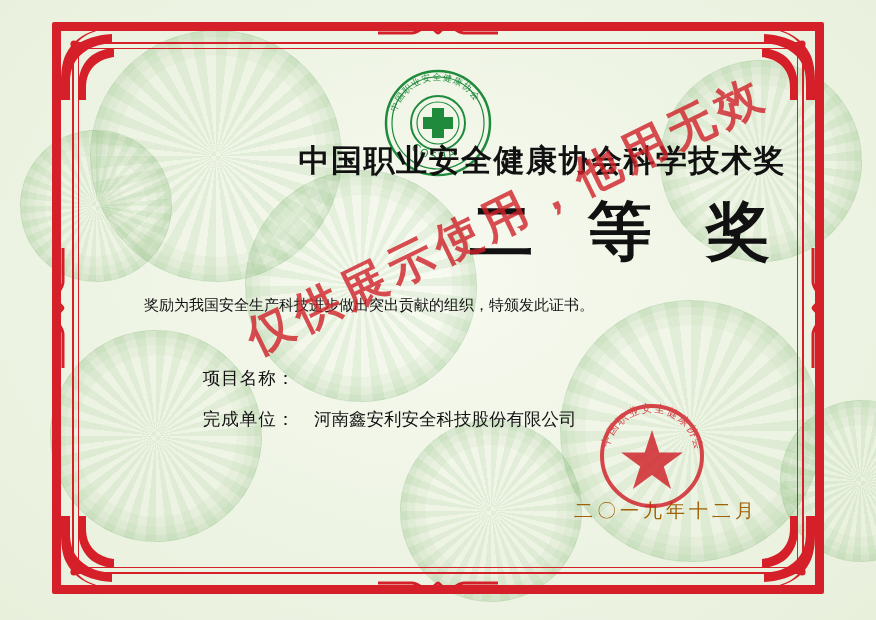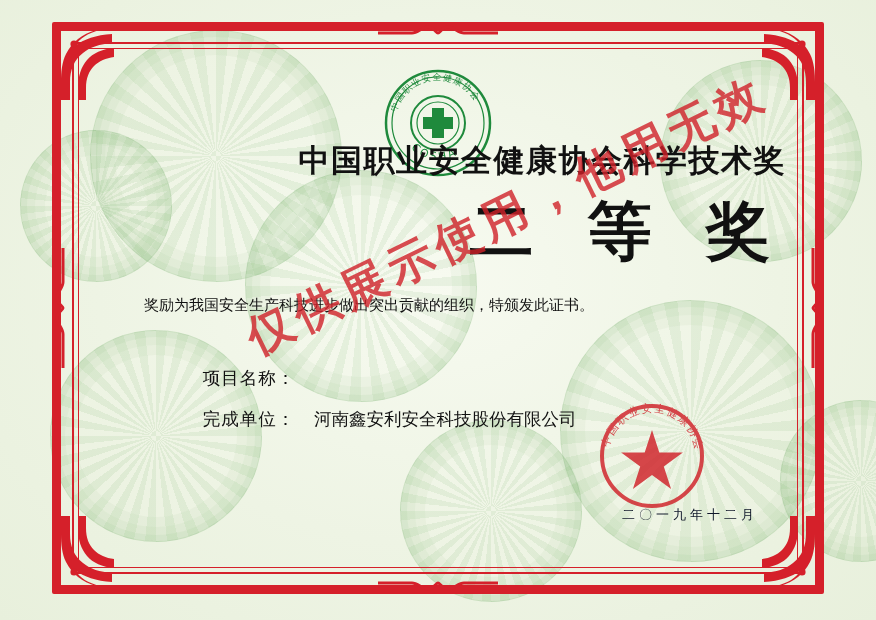--- a/index.html
+++ b/index.html
@@ -179,23 +179,23 @@
   }
   .field-value {
     flex: 1 1 auto;
     padding-left: 16px;
   }
 
   .date-line {
     position: absolute;
     right: 28px;
     bottom: 36px;
-    font-size: 13px;
+    font-size: 19px;
     letter-spacing: 4px;
-    color: #0f172a;
+    color: #a16207;
   }
 
   
   .seal {
     position: absolute;
     right: 78px;
     bottom: 48px;
     width: 112px;
     height: 112px;
     opacity: 0.82;

